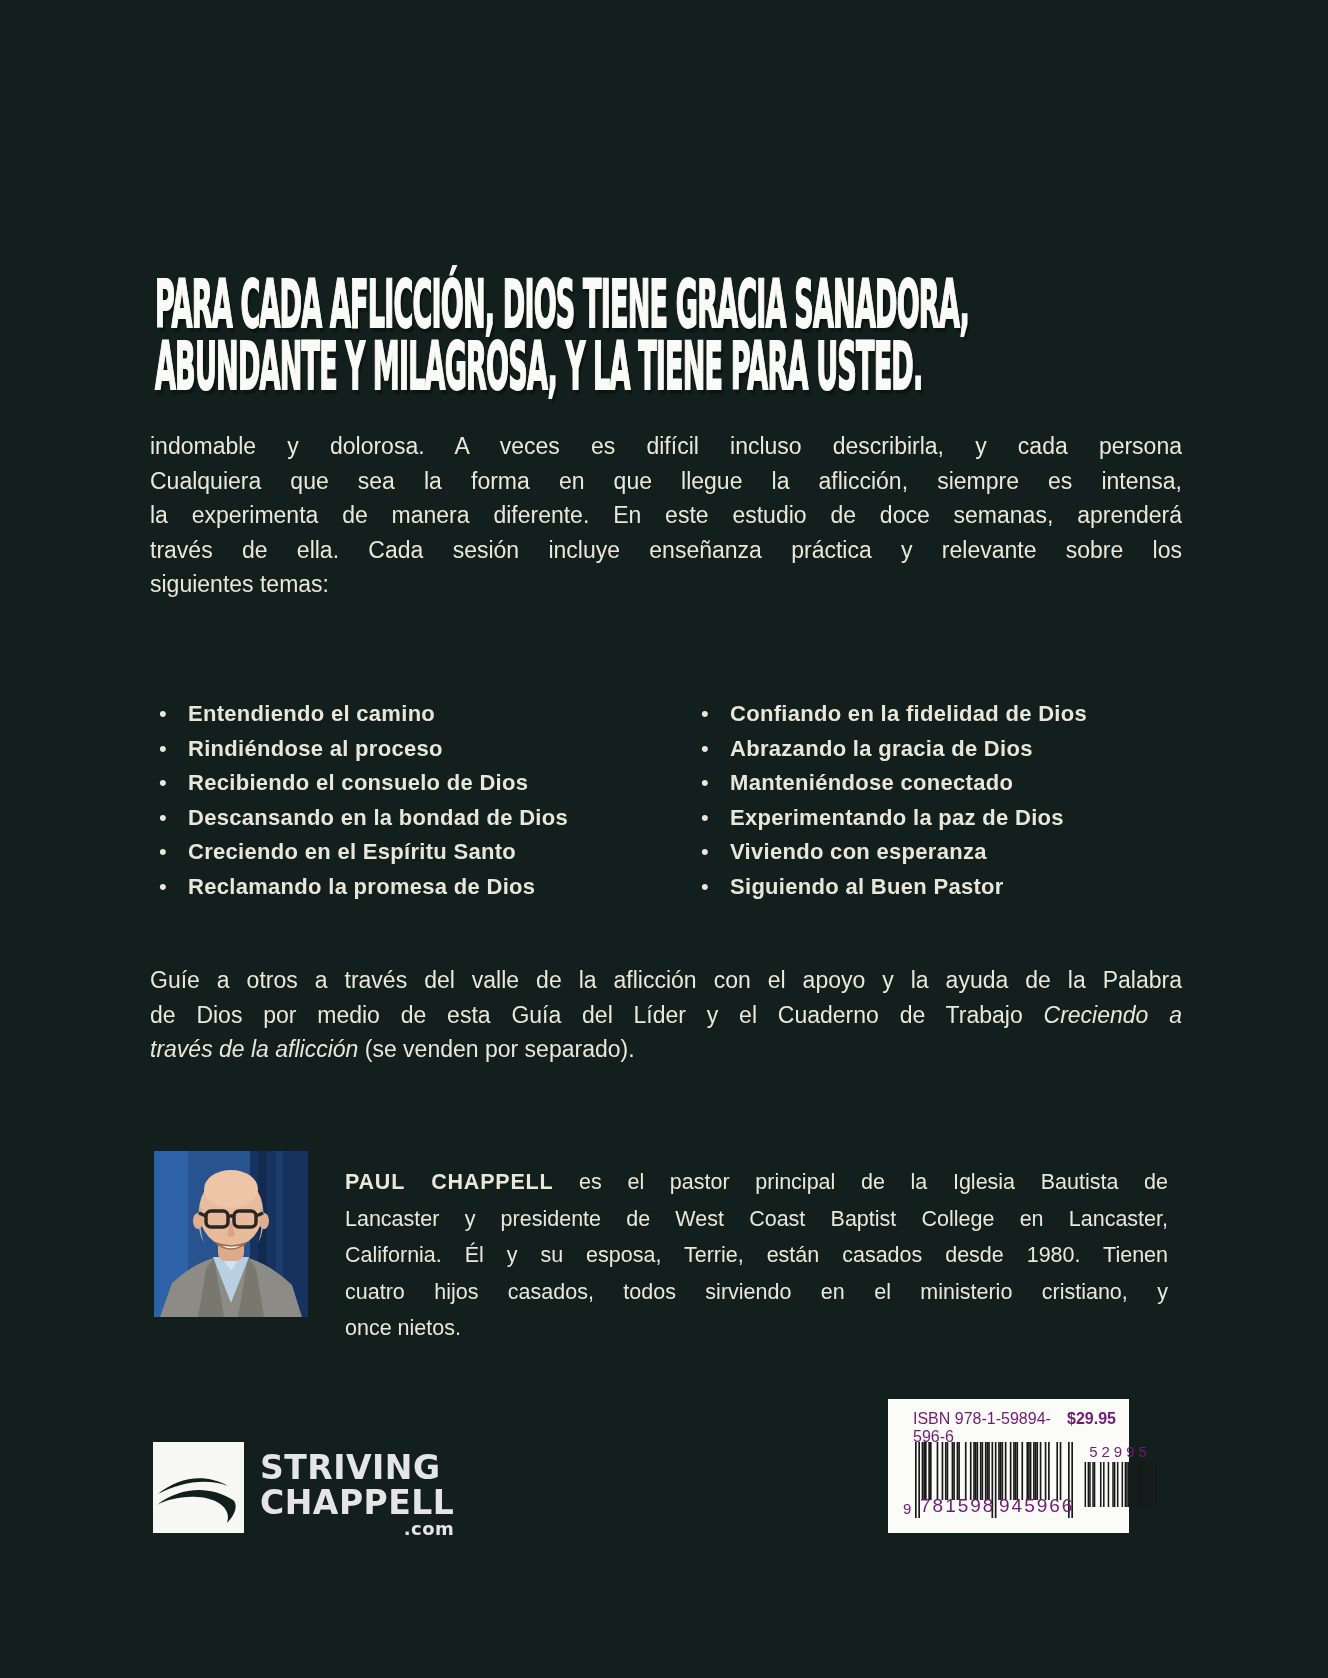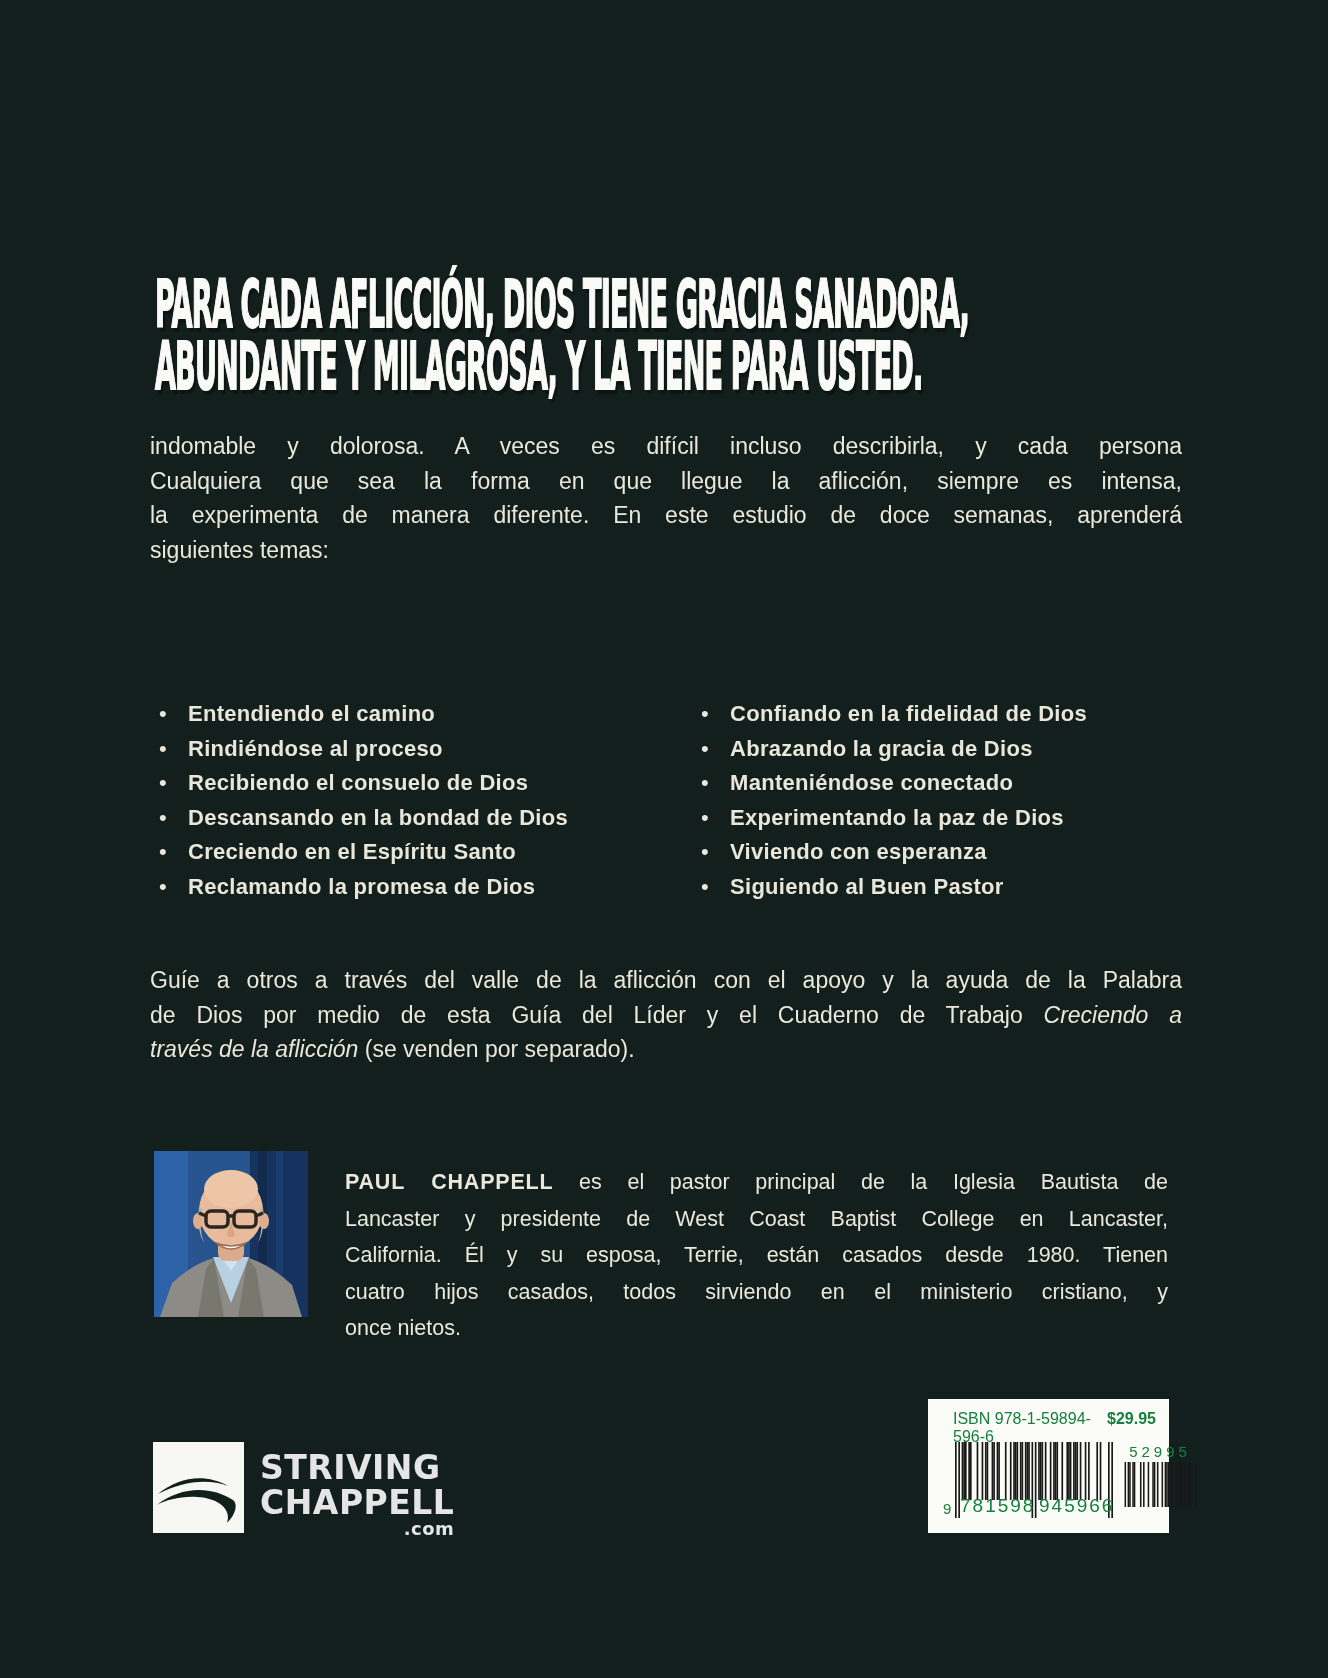--- a/index.html
+++ b/index.html
@@ -57,22 +57,22 @@
     margin-left:16px;padding-top:8px;color:#e5e5e5;
     font-family:"DejaVu Sans","Liberation Sans",sans-serif;
     font-weight:700;font-size:33px;line-height:35px;letter-spacing:0.5px;
   }
   .logo-text .dotcom{
     display:block;text-align:right;font-size:18px;line-height:16px;margin-top:1px;letter-spacing:0.5px;
   }
 
   
   .barcode-panel{
-    position:absolute;left:928px;top:1399px;width:241px;height:134px;
-    background:#fbfbf8;color:#15803d;
+    position:absolute;left:888px;top:1399px;width:241px;height:134px;
+    background:#fbfbf8;color:#701a75;
   }
   .isbn-row{display:flex;justify-content:space-between;padding:11px 13px 0 25px;font-size:16px;}
   .isbn-row .price{font-weight:700;}
   .ean{position:absolute;left:15px;top:43px;width:170px;height:76px;}
   .ean svg{position:absolute;left:12px;top:0;width:158px;height:76px;fill:#181818;}
   .ean .d9{position:absolute;left:0;bottom:1px;font-size:15px;}
   .ean .dleft{position:absolute;left:17px;width:70px;bottom:1px;text-align:center;font-size:19px;letter-spacing:2px;}
   .ean .dright{position:absolute;left:96px;width:70px;bottom:1px;text-align:center;font-size:19px;letter-spacing:2px;}
   .supp{position:absolute;left:195px;top:45px;width:74px;}
   .supp .supp-num{text-align:center;font-size:15px;letter-spacing:4px;line-height:16px;}
@@ -85,20 +85,21 @@
 
   <div class="headline">
     <span class="hl">PARA CADA AFLICCIÓN, DIOS TIENE GRACIA SANADORA,</span>
     <span class="hl">ABUNDANTE Y MILAGROSA, Y LA TIENE PARA USTED.</span>
   </div>
 
   <div class="para intro">
     <span class="jline">indomable y dolorosa. A veces es difícil incluso describirla, y cada persona</span>
     <span class="jline">Cualquiera que sea la forma en que llegue la aflicción, siempre es intensa,</span>
     <span class="jline">la experimenta de manera diferente. En este estudio de doce semanas, aprenderá</span>
+    <span class="jline">través de ella. Cada sesión incluye enseñanza práctica y relevante sobre los</span>
     <span class="jline last">siguientes temas:</span>
   </div>
 
   <div class="topics">
     <ul class="col1">
       <li><span class="dot">•</span><span>Entendiendo el camino</span></li>
       <li><span class="dot">•</span><span>Rindiéndose al proceso</span></li>
       <li><span class="dot">•</span><span>Recibiendo el consuelo de Dios</span></li>
       <li><span class="dot">•</span><span>Descansando en la bondad de Dios</span></li>
       <li><span class="dot">•</span><span>Creciendo en el Espíritu Santo</span></li>

